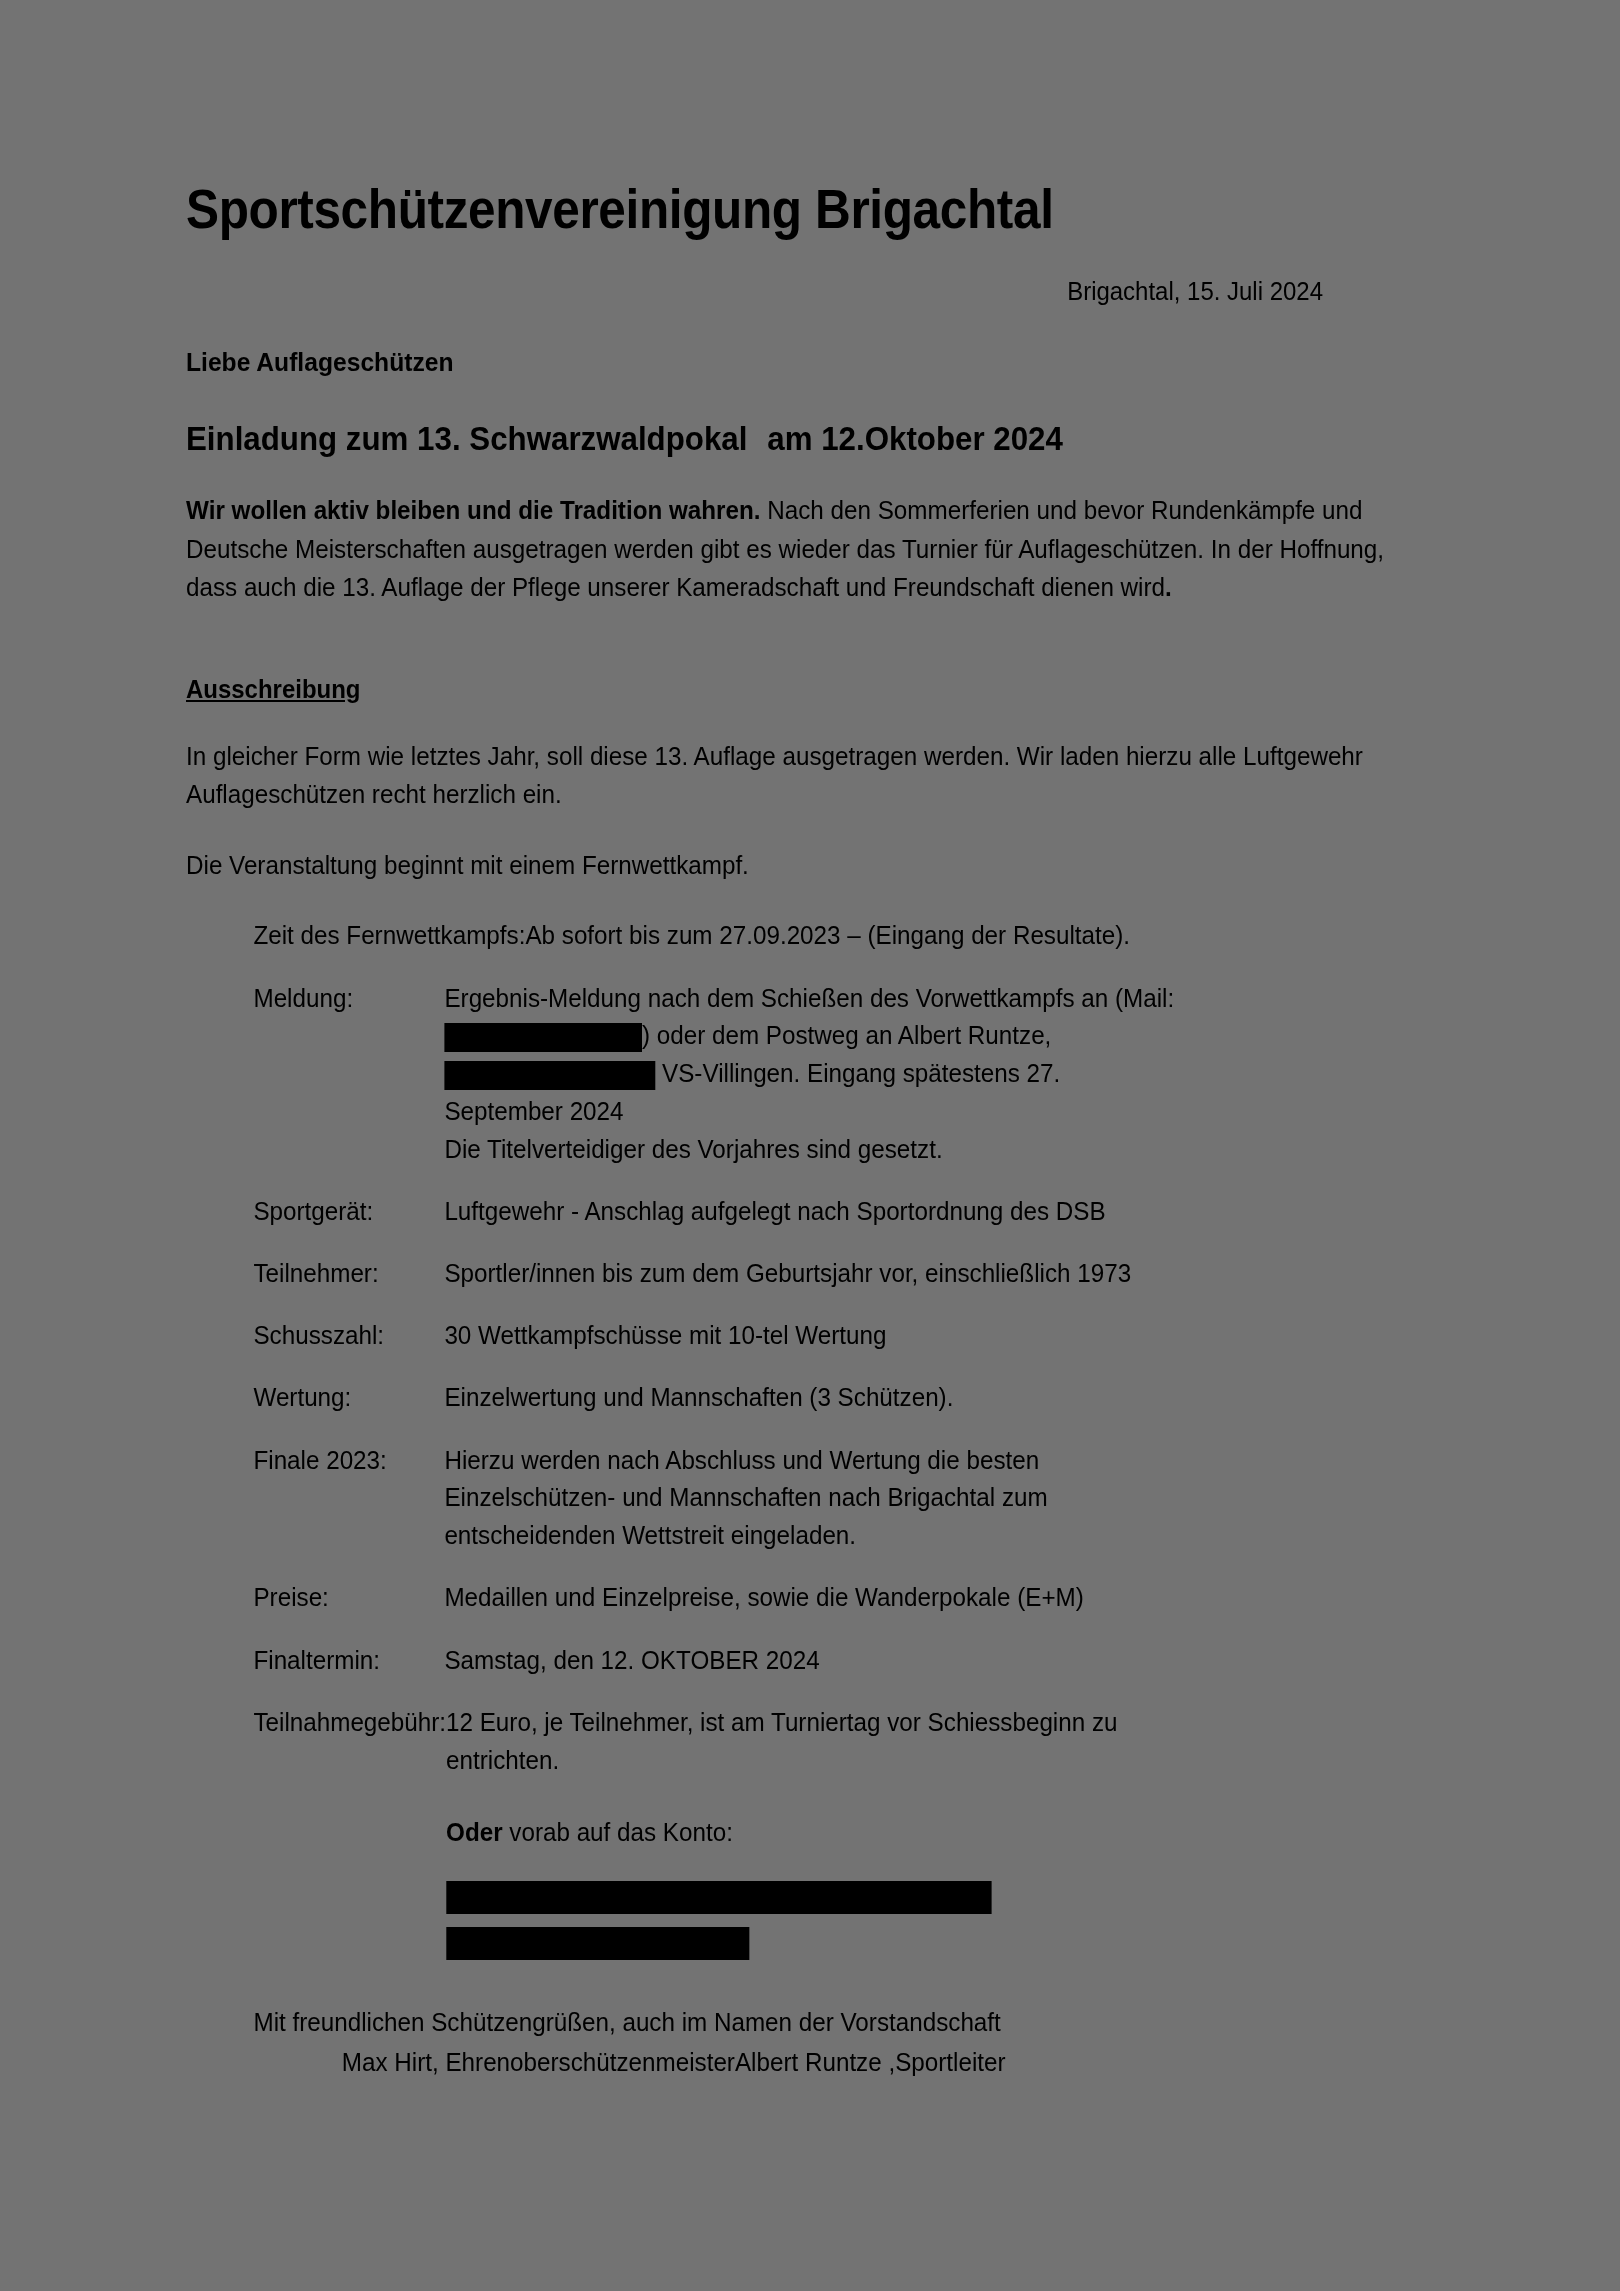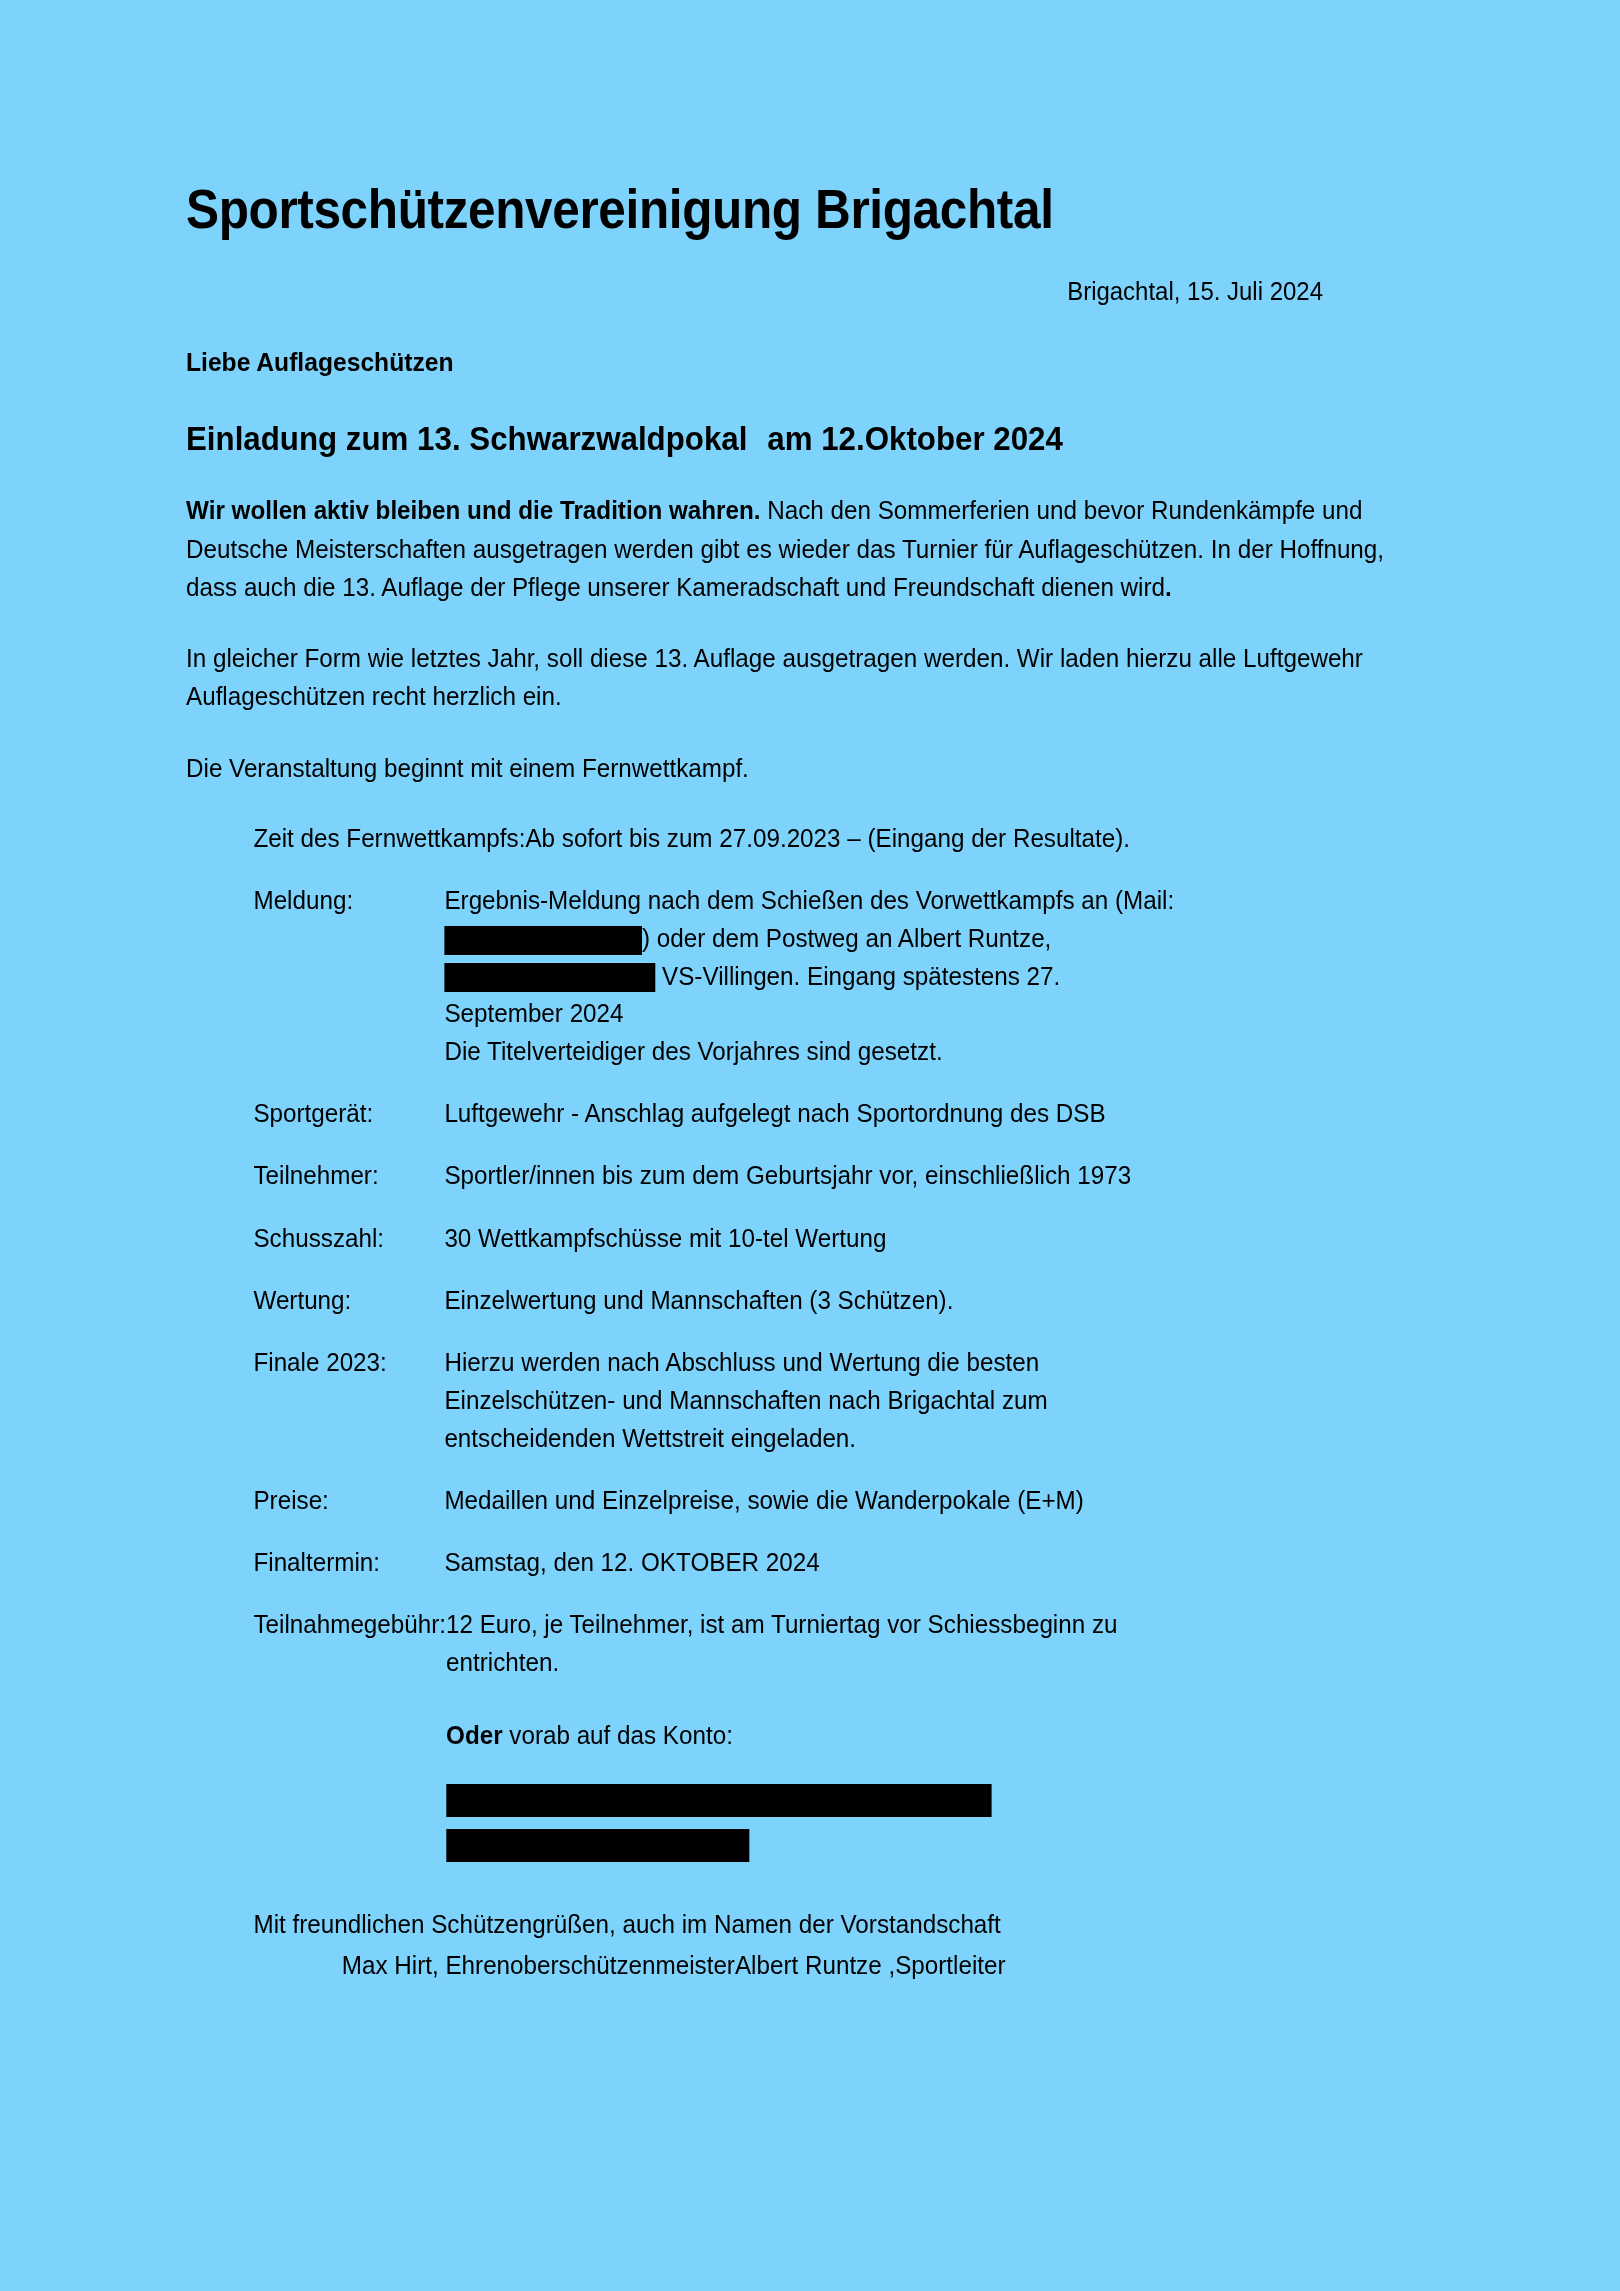--- a/index.html
+++ b/index.html
@@ -11,21 +11,21 @@
     width: 1620px;
     height: 2292px;
     font-family: "Liberation Sans", "DejaVu Sans", sans-serif;
     color: #000000;
     -webkit-font-smoothing: antialiased;
   }
   .page {
     position: relative;
     width: 1620px;
     height: 2292px;
-    background: #7dd3fc;
+    background: #737373;
     box-sizing: border-box;
     padding: 0;
     overflow: hidden;
   }
   .content {
     position: absolute;
     left: 186px;
     top: 181px;
     width: 1220px;
   }
@@ -164,20 +164,23 @@
     <div class="salutation">Liebe Auflageschützen</div>
 
     <div class="invite-heading">
       <span>Einladung zum 13. Schwarzwaldpokal</span><span class="gap"></span><span>am 12.Oktober 2024</span>
     </div>
 
     <p class="para">
       <b>Wir wollen aktiv bleiben und die Tradition wahren.</b><span> Nach den Sommerferien und bevor Rundenkämpfe und Deutsche Meisterschaften ausgetragen werden gibt es wieder das Turnier für Auflageschützen.  In der Hoffnung, dass auch die 13. Auflage der Pflege unserer Kameradschaft und Freundschaft dienen wird</span><b>.</b>
     </p>
 
+    <div>
+      <span class="section-heading">Ausschreibung</span>
+    </div>
 
     <p class="para">In gleicher Form wie letztes Jahr, soll diese 13. Auflage ausgetragen werden. Wir laden hierzu alle Luftgewehr Auflageschützen  recht herzlich  ein.</p>
 
     <p class="para">Die Veranstaltung  beginnt  mit einem Fernwettkampf.</p>
 
     <div class="deflist">
 
       <div class="defrow">
         <div class="term">Zeit des Fernwettkampfs:</div>
         <div class="desc">Ab sofort bis zum 27.09.2023 – (Eingang der Resultate).</div>

